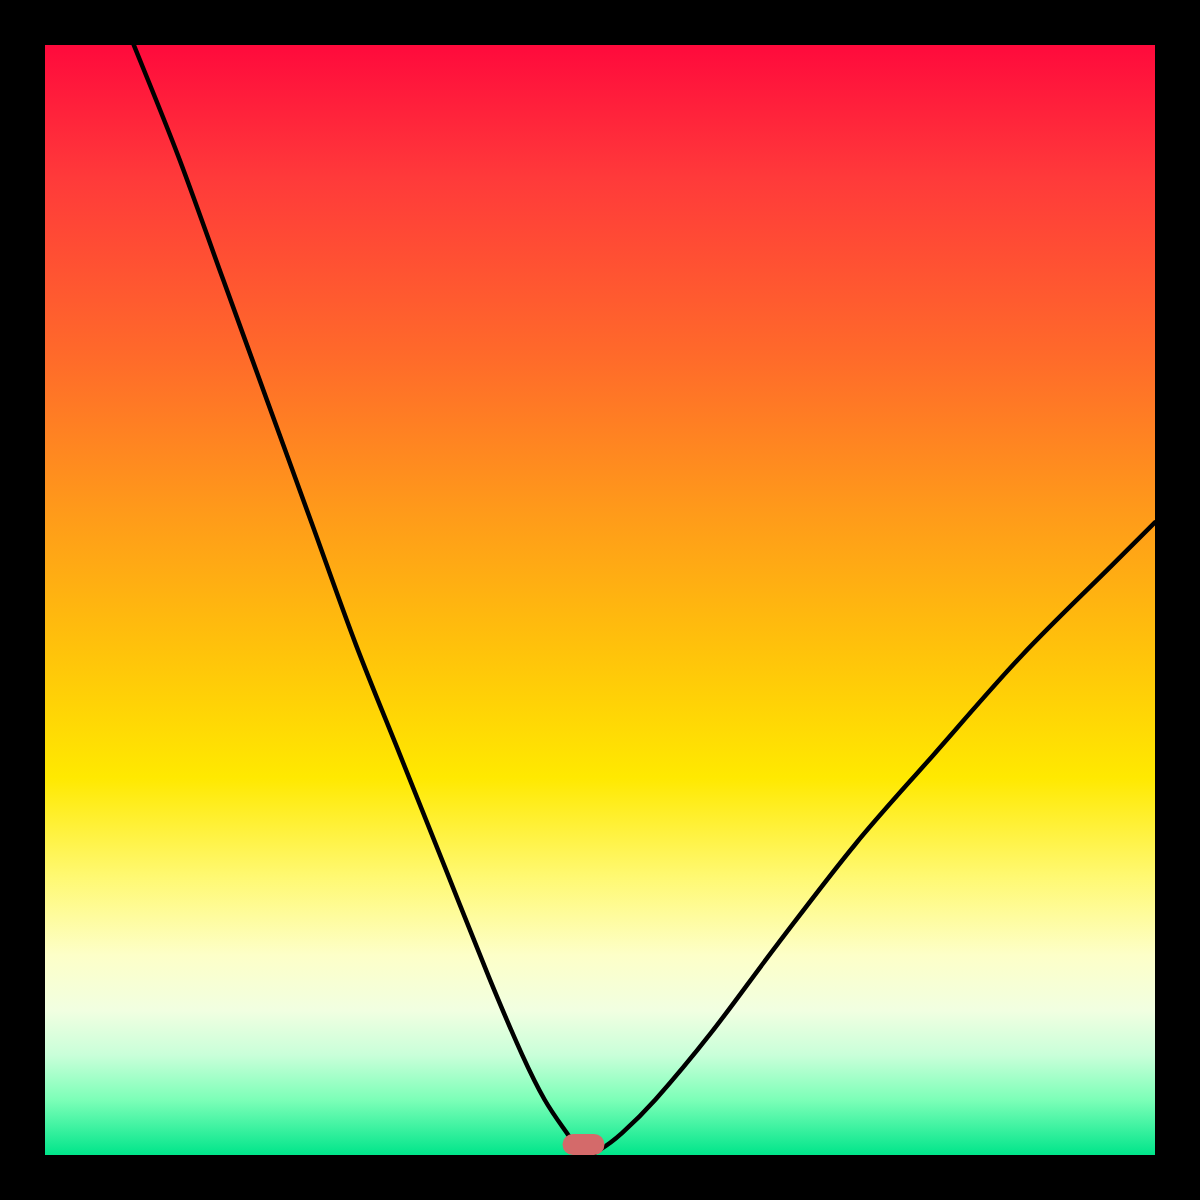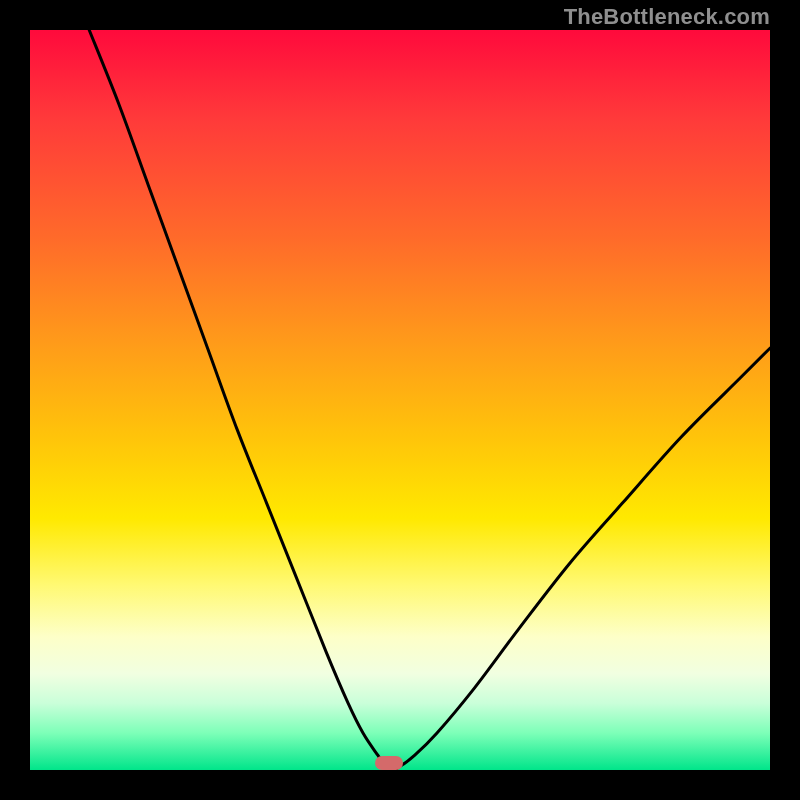--- a/index.html
+++ b/index.html
@@ -63,21 +63,20 @@
     border-radius: 7px;
     background: #d46a6a;
     transform: translate(-50%, -50%);
   }
 </style>
 </head>
 <body>
 
 <div class="frame">
 
-  <div class="watermark">TheBottleneck.com</div>
 
   <div class="plot-area">
 
     <svg class="curve" viewBox="0 0 740 740" preserveAspectRatio="none">
       <path id="curve-path" fill="none" stroke="#000" stroke-width="3" stroke-linecap="round" stroke-linejoin="round" d="M 59.20 0.00 C 64.13 12.33, 78.93 48.10, 88.80 74.00 C 98.67 99.90, 108.53 128.27, 118.40 155.40 C 128.27 182.53, 138.13 209.67, 148.00 236.80 C 157.87 263.93, 167.73 291.07, 177.60 318.20 C 187.47 345.33, 197.33 373.70, 207.20 399.60 C 217.07 425.50, 226.93 448.93, 236.80 473.60 C 246.67 498.27, 256.53 522.93, 266.40 547.60 C 276.27 572.27, 287.37 600.63, 296.00 621.60 C 304.63 642.57, 312.03 659.83, 318.20 673.40 C 324.37 686.97, 328.07 694.37, 333.00 703.00 C 337.93 711.63, 343.48 719.03, 347.80 725.20 C 352.12 731.37, 355.20 738.15, 358.90 740.00 C 362.60 741.85, 365.68 738.77, 370.00 736.30 C 374.32 733.83, 378.63 730.75, 384.80 725.20 C 390.97 719.65, 397.13 714.10, 407.00 703.00 C 416.87 691.90, 430.43 675.87, 444.00 658.60 C 457.57 641.33, 472.37 620.37, 488.40 599.40 C 504.43 578.43, 522.93 553.77, 540.20 532.80 C 557.47 511.83, 573.50 494.57, 592.00 473.60 C 610.50 452.63, 631.47 427.97, 651.20 407.00 C 670.93 386.03, 695.60 362.60, 710.40 347.80 C 725.20 333.00, 735.07 323.13, 740.00 318.20"></path>
     </svg>
 
     <div class="minimum-marker" style="left:48.5%;top:99%;"></div>
   </div>
 </div>

